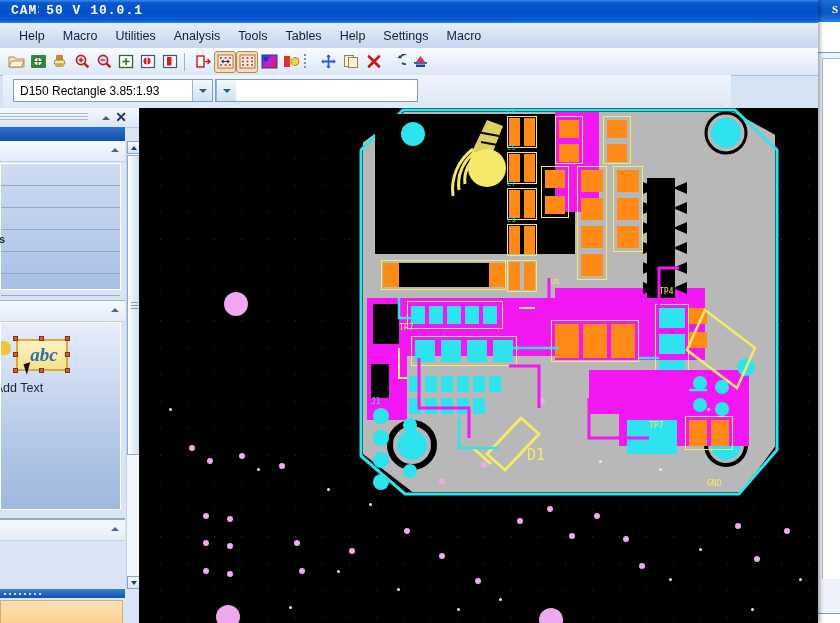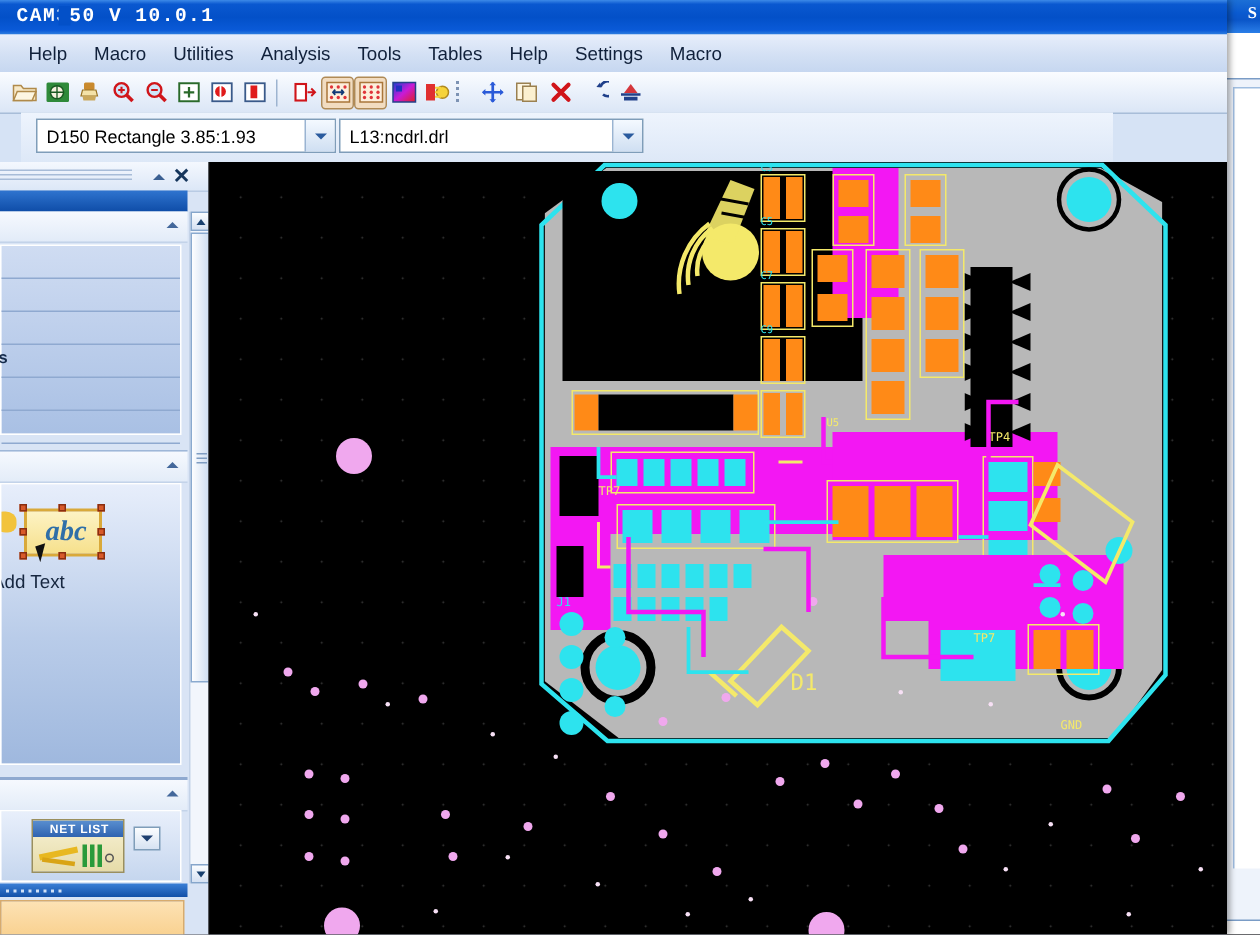--- a/index.html
+++ b/index.html
@@ -77,21 +77,21 @@
   #tb-grp3{display:flex;align-items:center;gap:3px;margin-left:6px;}
   .tbtn{width:20px;height:20px;position:relative;cursor:default;border-radius:2px;
         display:flex;align-items:center;justify-content:center;}
   .tbtn.active{background:#f2dcc0;outline:1px solid #b08a55;}
   .tb-sep{width:1px;height:18px;background:#9db4d0;margin:0 4px;}
   .tb-dots{width:3px;height:18px;margin:0 5px 0 3px;position:relative;}
   .tb-dots i{position:absolute;left:0;width:2px;height:2px;background:#7d93b4;}
 
   
   #selrow{
-    position:absolute;left:14px;top:75px;width:728px;height:33px;
+    position:absolute;left:3px;top:75px;width:728px;height:33px;
     background:linear-gradient(to bottom,#eef4fd 0%,#dde8f7 100%);
   }
   .combo{
     position:absolute;top:4px;height:23px;background:#fff;
     border:1px solid #7f9db9;box-sizing:border-box;display:flex;align-items:center;
   }
   .combo .cval{
     flex:1;padding-left:6px;font-size:12px;color:#000;white-space:nowrap;overflow:hidden;
     font-family:"Liberation Sans",sans-serif;
   }
@@ -485,21 +485,20 @@
       </div>
     </div>
   </div>
 
   <div id="selrow">
     <div class="combo" id="combo-aperture">
       <div class="cval">D150  Rectangle 3.85:1.93</div>
       <div class="carrow"></div>
     </div>
     <div class="combo" id="combo-layer">
-      <div class="cval">L13:ncdrl.drl</div>
       <div class="carrow"></div>
     </div>
   </div>
 
   <div id="taskpane">
     <div id="tp-head">
       <div id="tp-grip">
         <i style="top:0"></i>
           <i style="top:3px"></i>
           <i style="top:6px"></i>
@@ -548,32 +547,20 @@
       <span class="handle" style="left:64px;top:29px"></span>
       <span class="handle" style="left:12px;top:45px"></span>
       <span class="handle" style="left:38px;top:45px"></span>
       <span class="handle" style="left:64px;top:45px"></span>
       <div id="cursor-arrow"></div>
       <div id="tp-caption">e Add Text</div>
     </div>
 
     <div id="tp-sec3">
       <span class="chev"></span>
-    </div>
-    <div id="tp-gallery">
-      <div id="netlist-thumb">
-        <div id="netlist-badge">NET LIST</div>
-        <div id="nl-wire"></div>
-        <div id="nl-wire2"></div>
-        <span class="nl-bar" style="left:33px"></span>
-        <span class="nl-bar" style="left:38px"></span>
-        <span class="nl-bar" style="left:43px"></span>
-        <span id="nl-dot"></span>
-      </div>
-      <div id="gal-btn"></div>
     </div>
 
     <div id="tp-scroll">
       <div class="sc-btn" id="sc-up"></div>
       <div id="sc-thumb">
         <i style="top:146px"></i>
           <i style="top:149px"></i>
           <i style="top:152px"></i>
       </div>
       <div class="sc-btn" id="sc-down"></div>

